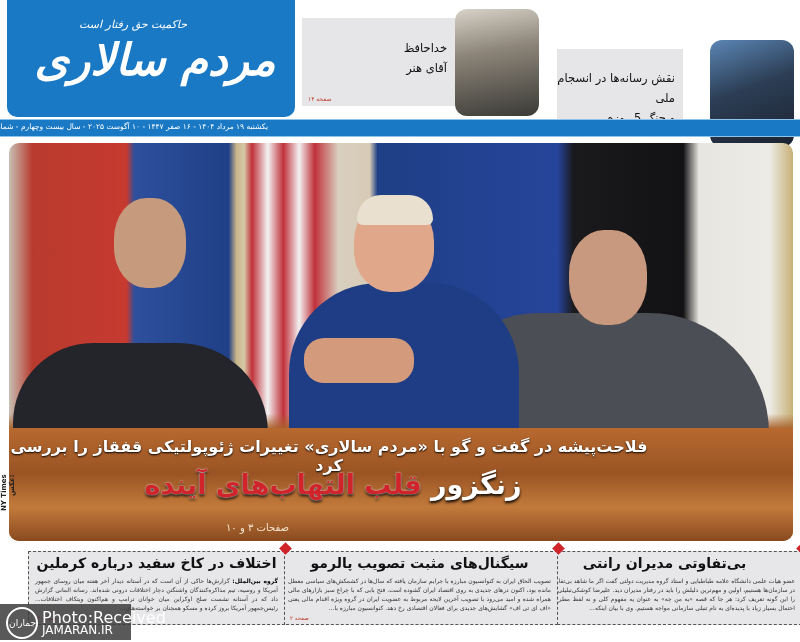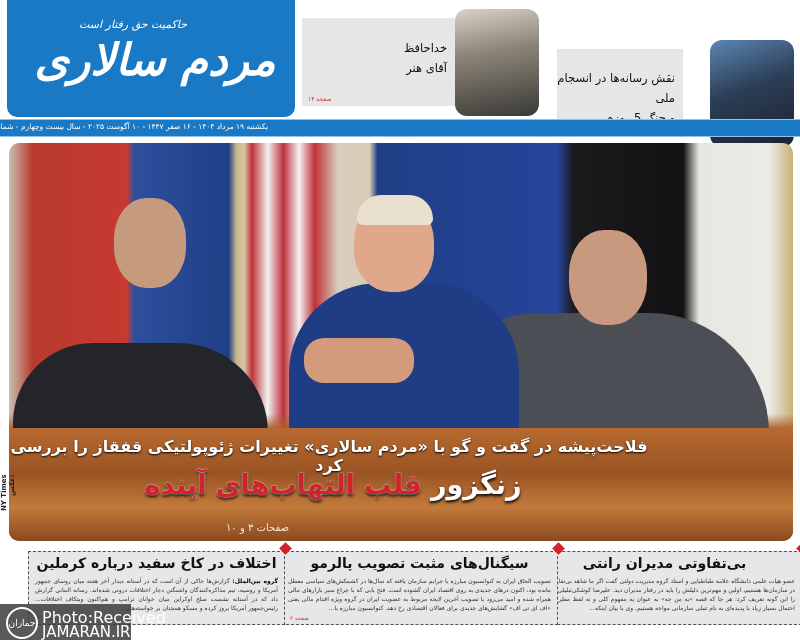--- a/index.html
+++ b/index.html
@@ -45,23 +45,23 @@
   .box{position:absolute;top:551px;height:72px;background:#e7e7e9;border:1.5px dashed #555;}
   .box .bt{position:absolute;right:0;left:0;top:3px;text-align:center;font-size:14px;font-weight:bold;color:#111;}
   .box .bx{position:absolute;right:6px;left:6px;top:24px;font-size:6px;line-height:9px;color:#333;text-align:justify;}
   .box .bx b{color:#000;}
   .box .bp{position:absolute;left:8px;bottom:3px;font-size:5.5px;color:#c0392b;}
   .box .corner{position:absolute;right:-6px;top:-8px;width:9px;height:9px;background:#d0232a;transform:rotate(45deg);}
   #box1{left:527px;width:249px;padding-left:24px;}
   #box2{left:281px;width:253px;padding-left:22px;}
   #box3{left:28px;width:255px;}
   .watermark{position:absolute;left:0;top:604px;width:131px;height:36px;background:rgba(60,60,60,.85);color:#fff;}
-  .watermark .wlogo{position:absolute;left:6px;top:3px;width:28px;height:28px;border:2px solid #fff;border-radius:50%;font-size:9px;text-align:center;line-height:28px;}
+  .watermark .wlogo{position:absolute;left:6px;top:3px;width:28px;height:28px;border:2px solid #fff;border-radius:50%;font-size:9px;line-height:28px;}
   .watermark .w1{position:absolute;left:42px;top:4px;font-size:16px;direction:ltr;}
-  .watermark .w2{position:absolute;left:42px;top:19px;font-size:15px;direction:ltr;}
+  .watermark .w2{position:absolute;left:42px;top:19px;font-size:12px;direction:ltr;}
 </style>
 </head>
 <body>
 
 <div class="masthead">
   <span class="slogan">حاکمیت حق رفتار است</span>
   <div class="logo">مردم سالاری</div>
 </div>
 
 <div class="teaser" id="teaser1">

